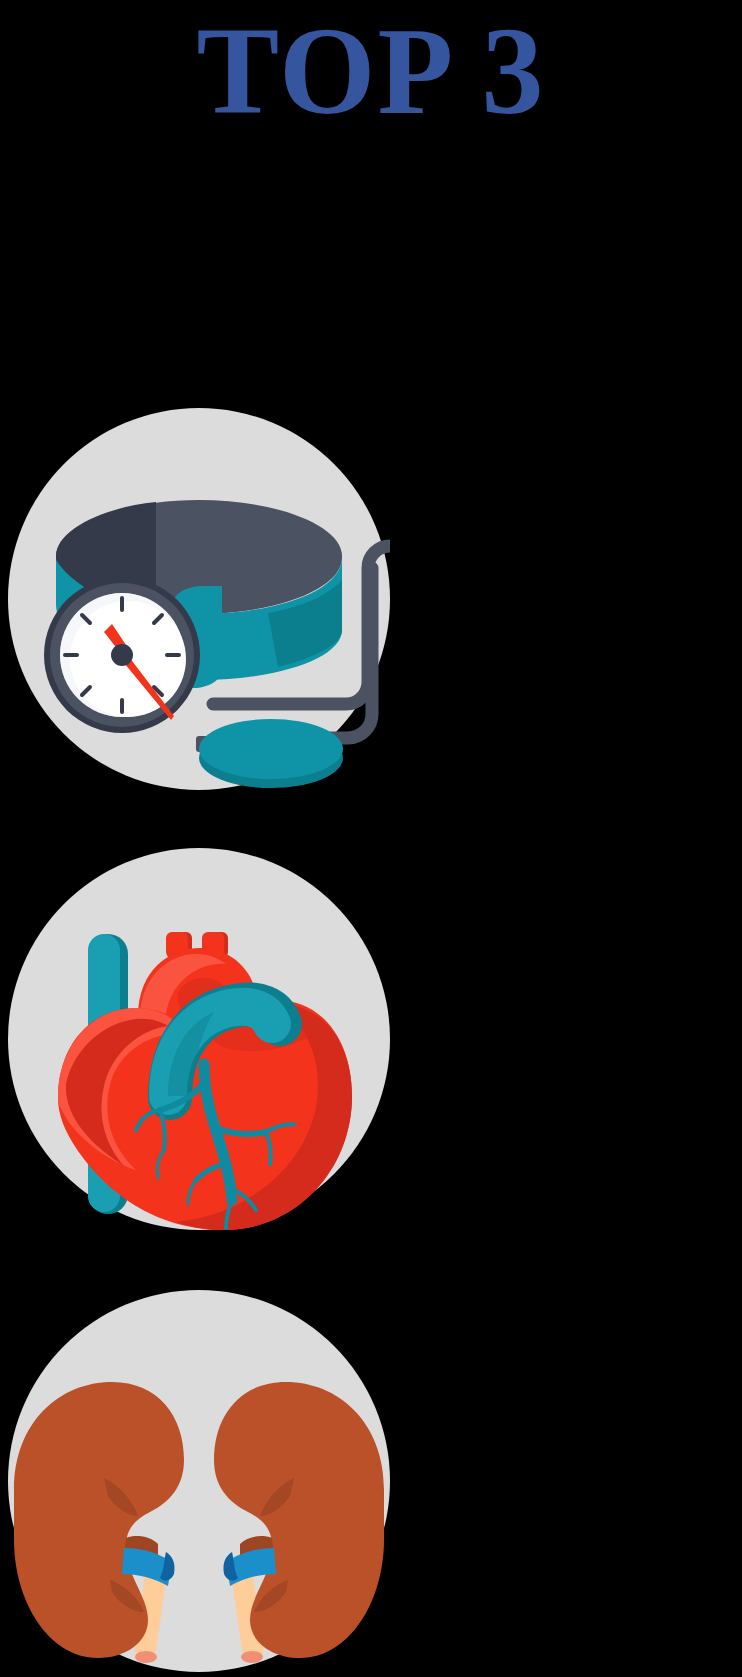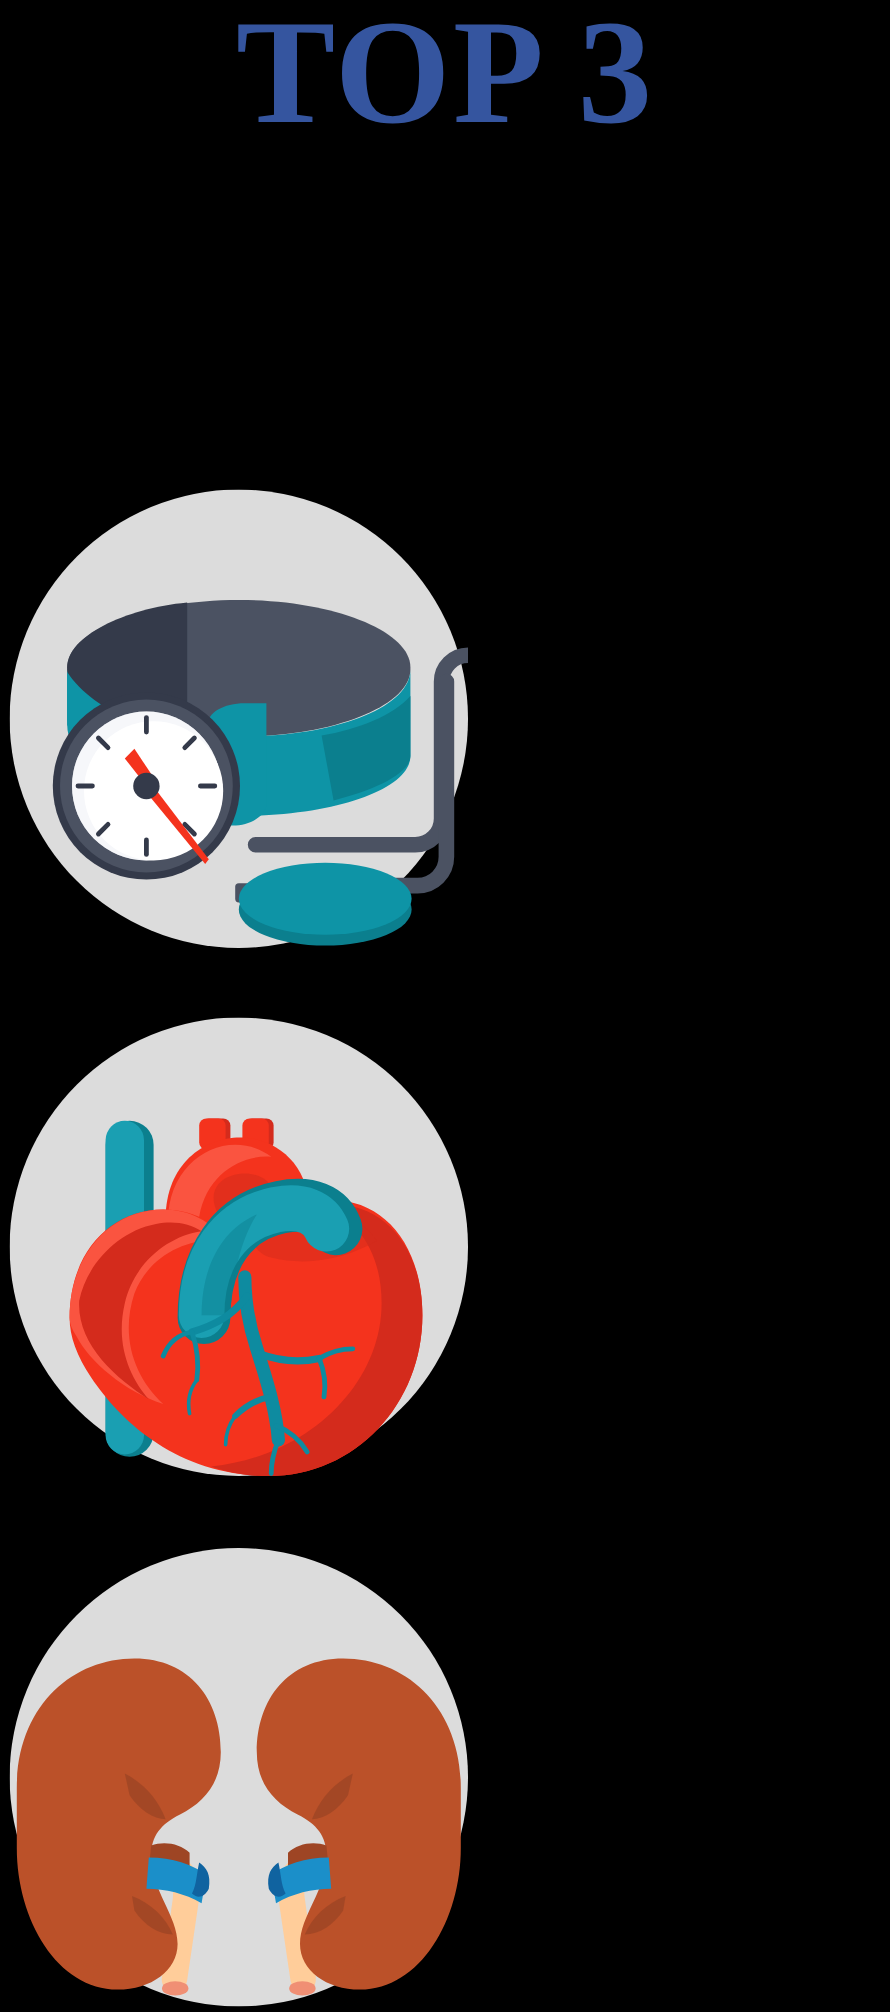--- a/index.html
+++ b/index.html
@@ -17,21 +17,21 @@
 
   #poster {
     position: absolute;
     inset: 0;
     background: #000000;
   }
 
   
   .title-block {
     position: absolute;
-    top: 0;
+    top: 11px;
     left: 0;
     width: 742px;
     text-align: center;
     padding-top: 2px;
   }
   .title-line {
     display: block;
     font-family: "Liberation Serif", serif;
     font-weight: 700;
     font-size: 124px;

